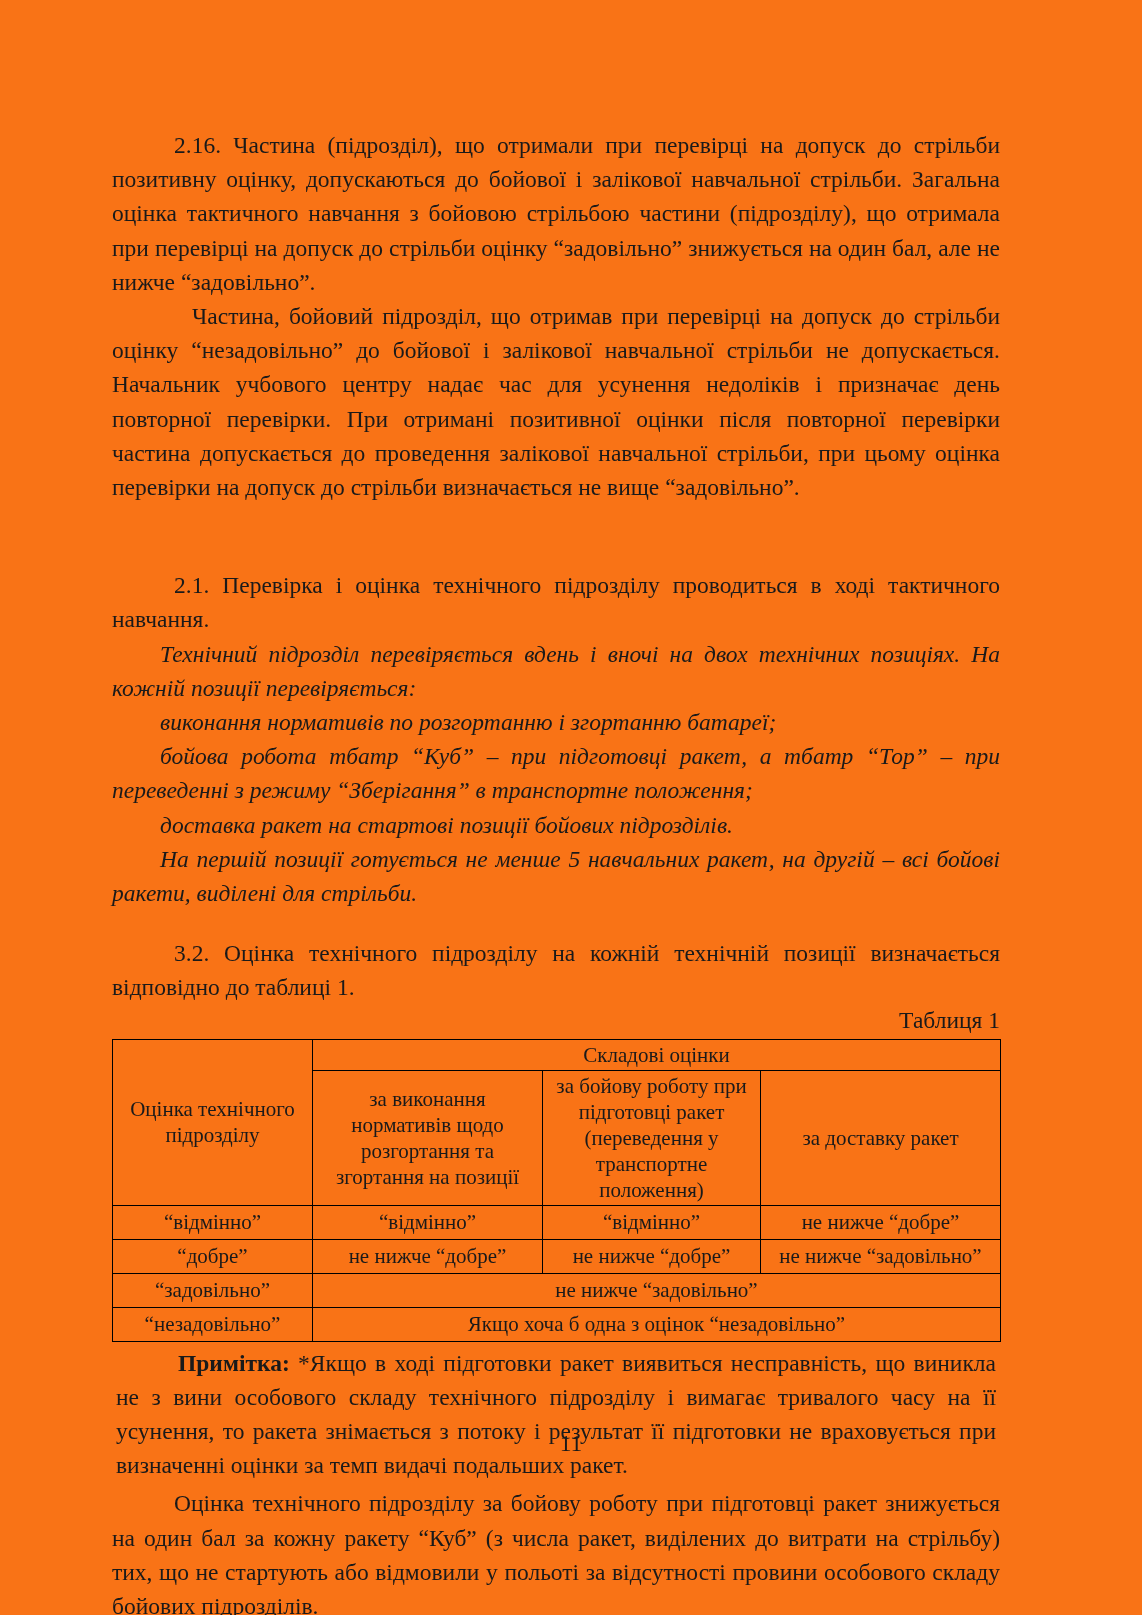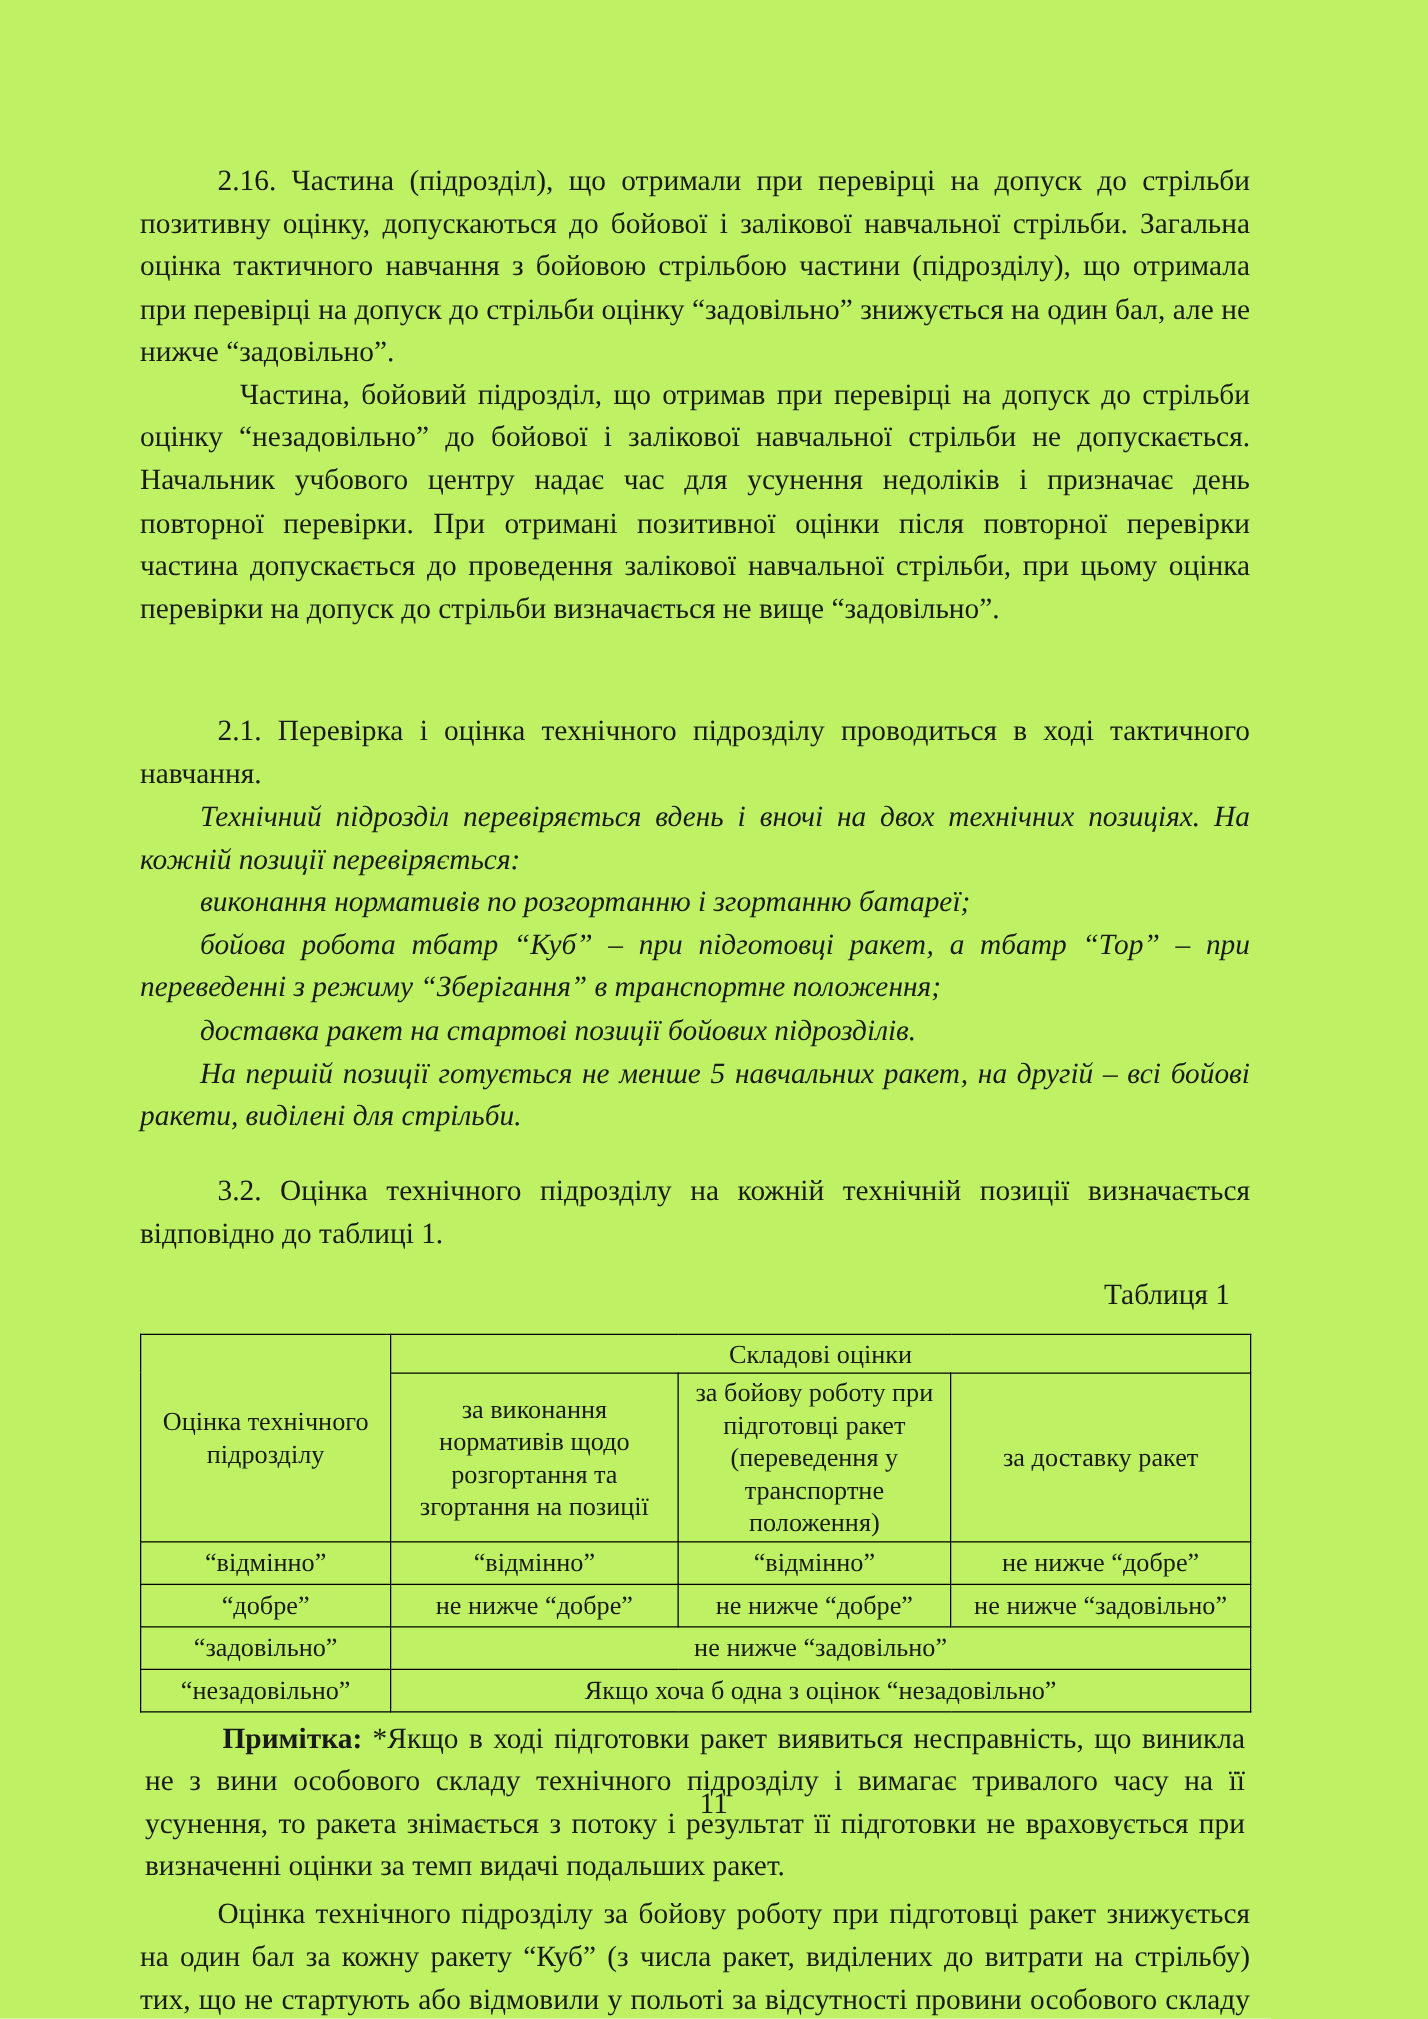--- a/index.html
+++ b/index.html
@@ -9,21 +9,21 @@
   }
   body {
     font-family: "Liberation Serif", "DejaVu Serif", serif;
     color: #1a1a1a;
   }
   .page {
     position: relative;
     width: 1142px;
     height: 1615px;
     margin: 0 auto;
-    background: #bef264;
+    background: #f97316;
     overflow: hidden;
   }
   .content {
     position: absolute;
     left: 112px;
     top: 128px;
     width: 888px;
   }
   p.body-text {
     margin: 0;
@@ -46,21 +46,21 @@
     line-height: 34px;
     font-weight: bold;
     text-align: center;
     letter-spacing: 0.1px;
   }
   .spacer-26 { height: 26px; }
   .spacer-30 { height: 30px; }
   .spacer-34 { height: 34px; }
 
   .table-caption {
-    margin: 16px;
+    margin: 0;
     font-size: 23.5px;
     line-height: 30px;
     text-align: right;
   }
 
   table.grade-table {
     border-collapse: collapse;
     width: 888px;
     margin: 4px 0 0 0;
     table-layout: fixed;

